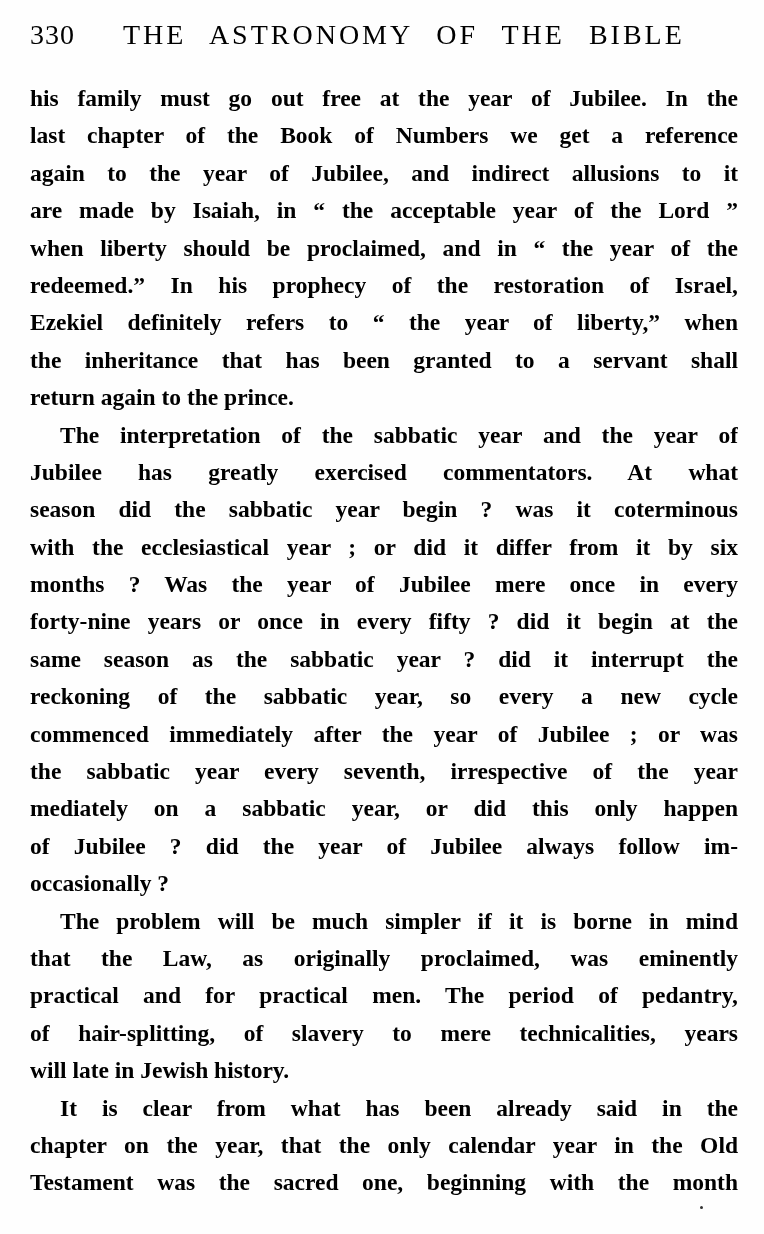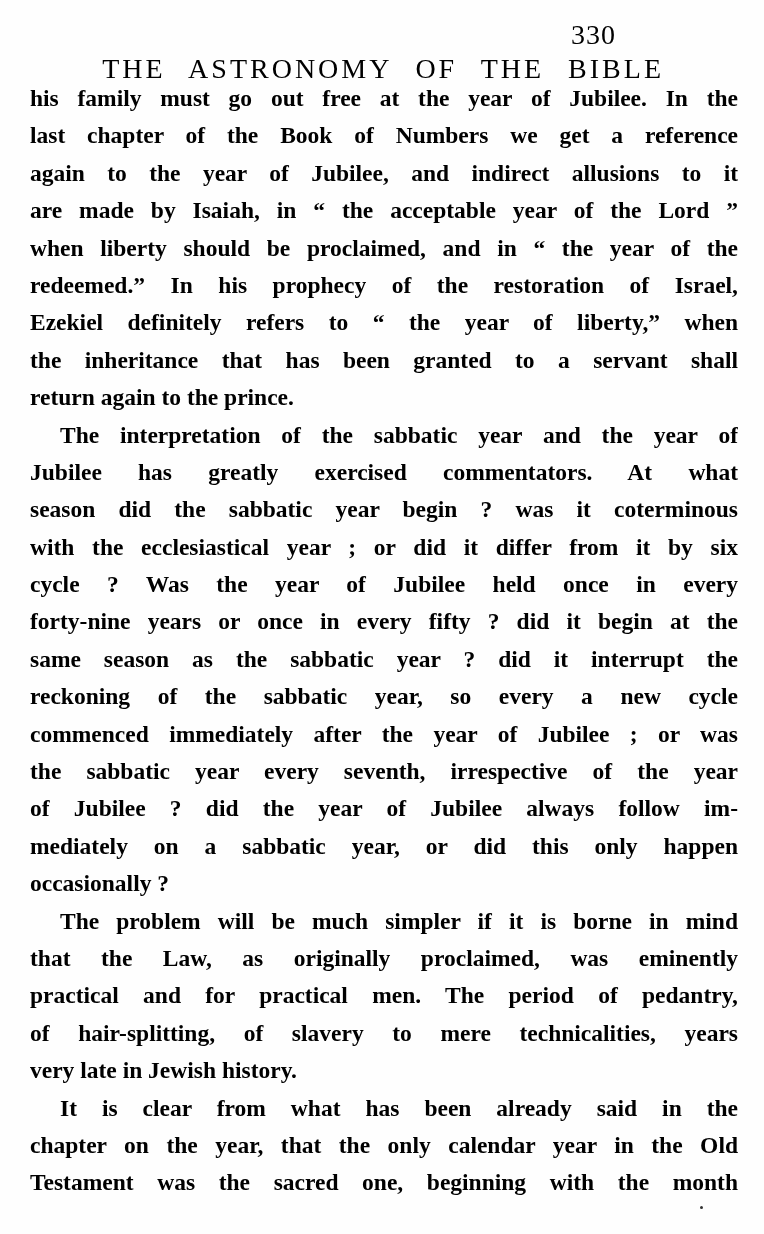--- a/index.html
+++ b/index.html
@@ -19,21 +19,20 @@
   .page-header {
     position: absolute;
     top: 18px;
     left: 30px;
     right: 100px;
     display: flex;
     align-items: flex-end;
     font-size: 28px;
     line-height: 34px;
     white-space: nowrap;
-    flex-direction: column;
   }
   .page-number {
     letter-spacing: 1px;
     margin-right: 48px;
   }
   .running-title {
     letter-spacing: 3px;
     word-spacing: 14px;
   }
   .page-body {
@@ -84,32 +83,32 @@
       <div class="line">are made by Isaiah, in “ the acceptable year of the Lord ”</div>
       <div class="line">when liberty should be proclaimed, and in “ the year of the</div>
       <div class="line">redeemed.”  In his prophecy of the restoration of Israel,</div>
       <div class="line">Ezekiel definitely refers to “ the year of liberty,” when</div>
       <div class="line">the inheritance that has been granted to a servant shall</div>
       <div class="line last">return again to the prince.</div>
       <div class="line indent">The interpretation of the sabbatic year and the year of</div>
       <div class="line">Jubilee has greatly exercised commentators.  At what</div>
       <div class="line">season did the sabbatic year begin ? was it coterminous</div>
       <div class="line">with the ecclesiastical year ; or did it differ from it by six</div>
-      <div class="line">cycle ?  Was the year of Jubilee held once in every</div>
+      <div class="line">months ?  Was the year of Jubilee mere once in every</div>
       <div class="line">forty-nine years or once in every fifty ? did it begin at the</div>
       <div class="line">same season as the sabbatic year ? did it interrupt the</div>
       <div class="line">reckoning of the sabbatic year, so every a new cycle</div>
       <div class="line">commenced immediately after the year of Jubilee ; or was</div>
       <div class="line">the sabbatic year every seventh, irrespective of the year</div>
+      <div class="line">mediately on a sabbatic year, or did this only happen</div>
       <div class="line">of Jubilee ? did the year of Jubilee always follow im-</div>
-      <div class="line">mediately on a sabbatic year, or did this only happen</div>
       <div class="line last">occasionally ?</div>
       <div class="line indent">The problem will be much simpler if it is borne in mind</div>
       <div class="line">that the Law, as originally proclaimed, was eminently</div>
       <div class="line">practical and for practical men.  The period of pedantry,</div>
       <div class="line">of hair-splitting, of slavery to mere technicalities, years</div>
-      <div class="line last">very late in Jewish history.</div>
+      <div class="line last">will late in Jewish history.</div>
       <div class="line indent">It is clear from what has been already said in the</div>
       <div class="line">chapter on the year, that the only calendar year in the Old</div>
       <div class="line">Testament was the sacred one, beginning with the month</div>
     </main>
   <div class="scan-speck"></div>
 </div>
 
 </body></html>

